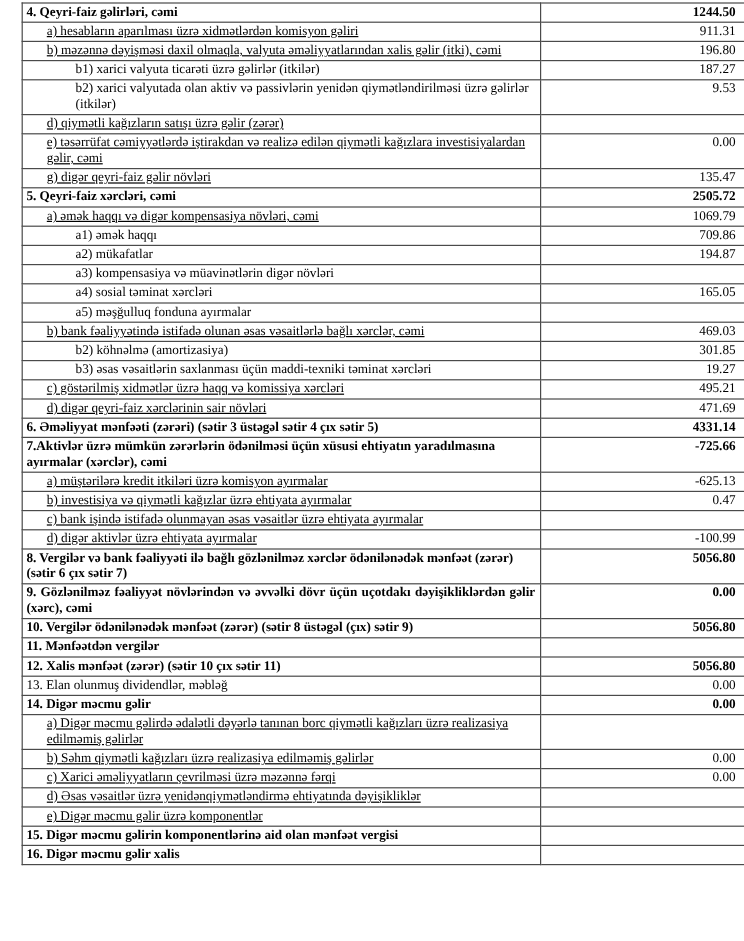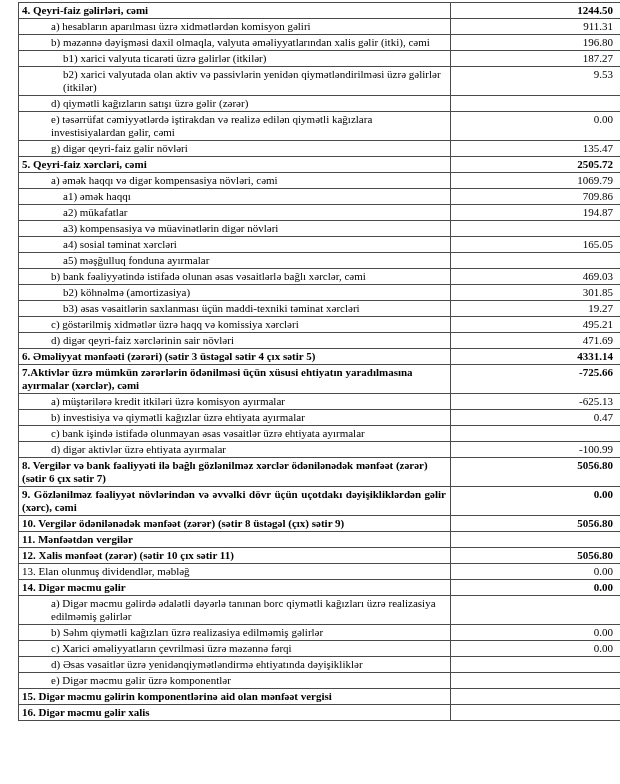--- a/index.html
+++ b/index.html
@@ -27,21 +27,21 @@
     padding: 1px 4px 1px 3px;
     vertical-align: top;
     word-wrap: break-word;
   }
   td.label { width: 424px; }
   td.value {
     text-align: right;
     padding-right: 18px;
   }
   tr.bold td { font-weight: bold; }
-  td.ind1 { padding-left: 32px; }
+  td.ind1 { padding-left: 20px; text-decoration: underline; }
   td.ind2 { padding-left: 44px; }
   td.justify { text-align: justify; }
 </style>
 </head>
 <body>
 
 <table class="statement">
   <tbody>
   <tr class="bold">
     <td class="label">4. Qeyri-faiz gəlirləri, cəmi</td>

